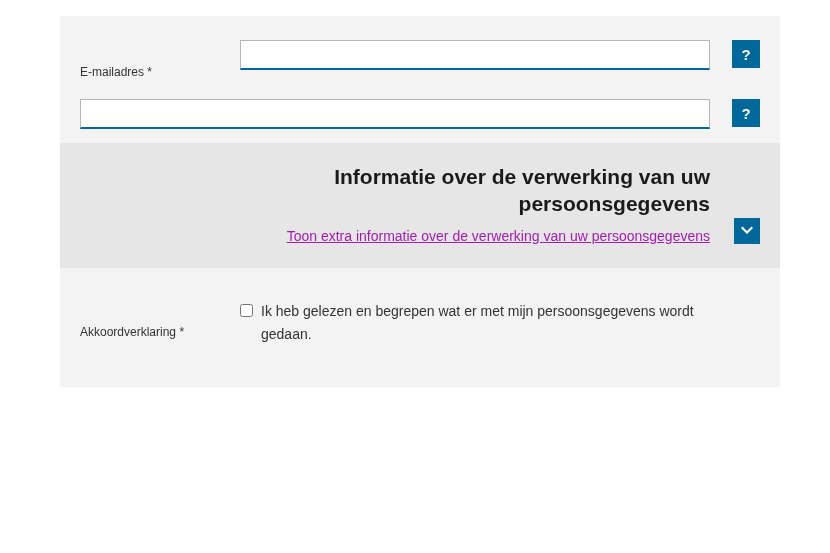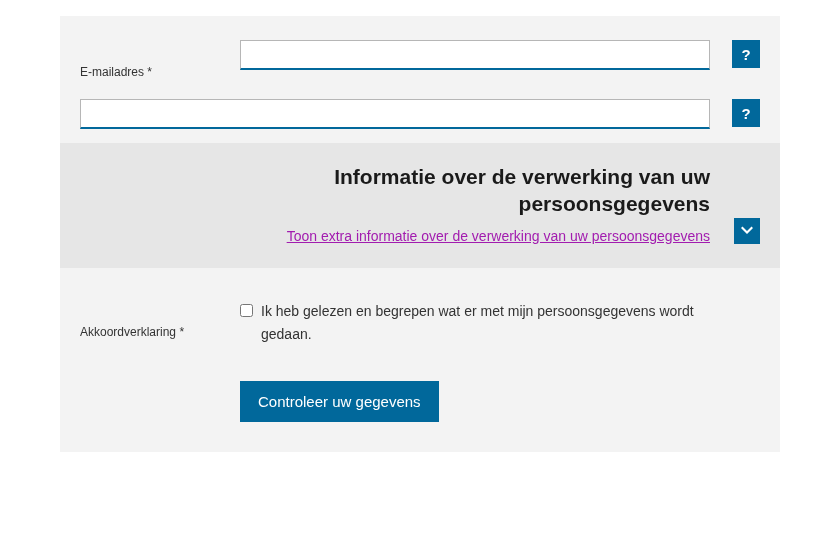--- a/index.html
+++ b/index.html
@@ -184,18 +184,14 @@
   </div>
 
   <div class="consent-row">
     <div class="label-col">Akkoordverklaring *</div>
     <div class="consent-input">
       <input type="checkbox" style="">
       <span class="consent-text">Ik heb gelezen en begrepen wat er met mijn persoonsgegevens wordt gedaan.</span>
     </div>
   </div>
 
-  <div class="submit-row">
-    <div class="submit-spacer"></div>
-    <button class="submit-btn">Controleer uw gegevens</button>
-  </div>
 
 </div>
 
 </body></html>

